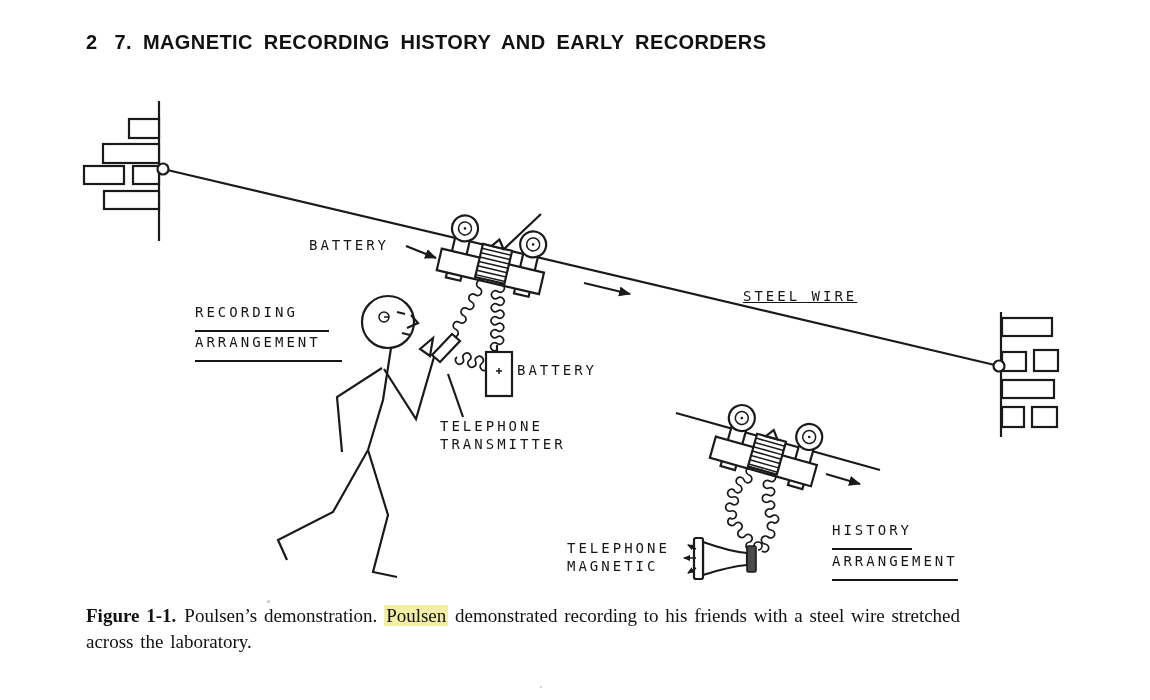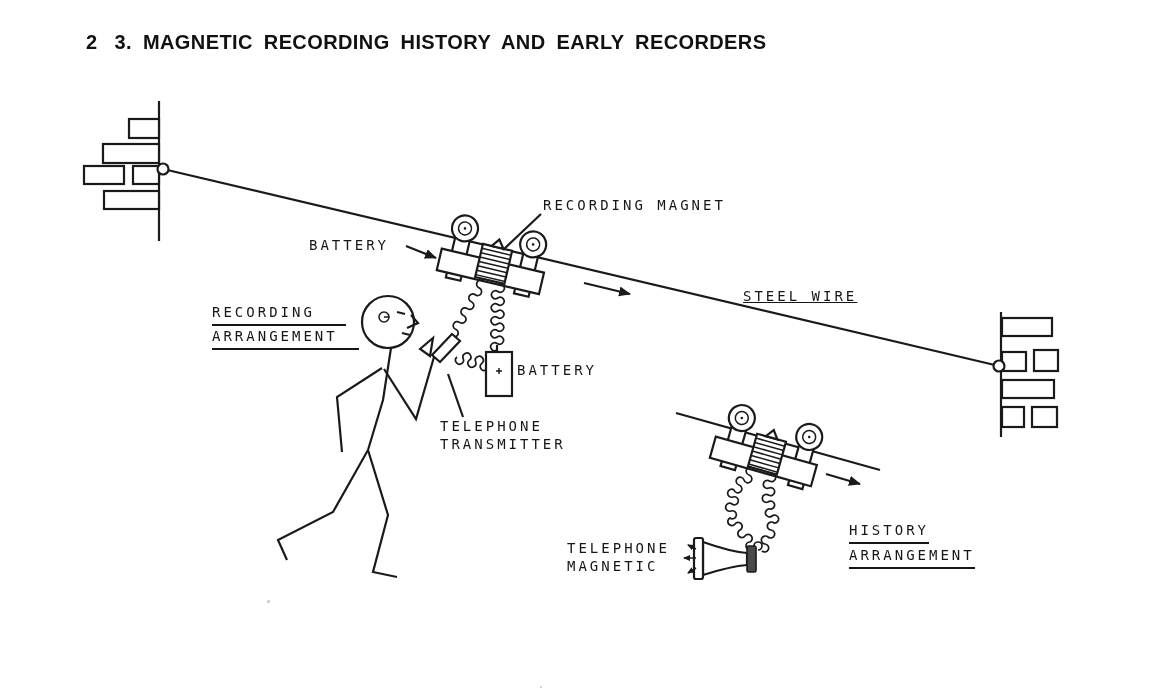--- a/index.html
+++ b/index.html
@@ -4,21 +4,21 @@
 <style>
   html,body{margin:0;padding:0;background:#e9e9e9;}
   .page{position:relative;width:1150px;height:700px;background:#ffffff;overflow:hidden;
         font-family:"Liberation Sans",sans-serif;color:#1a1a1a;}
   
   .header{position:absolute;left:86px;top:31px;display:flex;gap:17px;
           font-size:20px;font-weight:bold;letter-spacing:.4px;word-spacing:5px;color:#111;}
   
   .lbl{position:absolute;font-family:"DejaVu Sans Mono",monospace;font-size:14px;
        letter-spacing:3px;color:#161616;white-space:nowrap;line-height:19px;}
-  .lbl .ul{display:inline-block;border-bottom:2px solid #161616;padding-bottom:1px;margin-left:17px;}
+  .lbl .ul{display:inline-block;border-bottom:2px solid #161616;padding-bottom:7px;}
   
   .caption{position:absolute;left:86px;top:603px;width:884px;margin:0;
            font-family:"Liberation Serif",serif;font-size:19px;line-height:26px;
            word-spacing:2px;color:#111;}
   .caption b{margin-right:8px;}
   .caption mark{padding:0 2px;background:transparent;color:inherit;}
   
   svg{position:absolute;left:0;top:0;}
   .ln{stroke:#1a1a1a;stroke-width:2.2;fill:none;}
   .fw{stroke:#1a1a1a;stroke-width:2.2;fill:#ffffff;}
@@ -27,21 +27,21 @@
   .dot{fill:#1a1a1a;stroke:none;}
   .speck{position:absolute;border-radius:50%;background:#c4c4c4;}
 </style>
 </head>
 <body>
 
 <div class="page">
 
   <div class="header">
     <span>2</span>
-    <span>3. MAGNETIC RECORDING HISTORY AND EARLY RECORDERS</span>
+    <span>7. MAGNETIC RECORDING HISTORY AND EARLY RECORDERS</span>
   </div>
 
   <svg width="1150" height="700" viewBox="0 0 1150 700">
     <defs>
       <marker id="ah" markerUnits="userSpaceOnUse" markerWidth="14" markerHeight="12" refX="11" refY="5" orient="auto">
         <polygon points="0,0 12,5 0,10" fill="#1a1a1a"></polygon>
       </marker>
       <marker id="ah2" markerUnits="userSpaceOnUse" markerWidth="9" markerHeight="8" refX="6" refY="3" orient="auto">
         <polygon points="0,0 7,3 0,6" fill="#1a1a1a"></polygon>
       </marker>
@@ -172,23 +172,20 @@
       </g>
     </g>
 
     <g>
       <line class="ln" x1="406" y1="246" x2="436" y2="258" marker-end="url(#ah)"></line>
       <line class="ln" stroke-width="1.8" x1="541" y1="214" x2="503" y2="250"></line>
       <line class="ln" stroke-width="1.8" x1="448" y1="374" x2="463" y2="417"></line>
     </g>
   </svg>
 
-  <div class="lbl" style="left:543px;top:196px;">
-    <span>RECORDING MAGNET</span>
-  </div>
   <div class="lbl" style="left:309px;top:236px;">
     <span>BATTERY</span>
   </div>
   <div class="lbl" style="left:743px;top:287px;text-decoration:underline;">
     <span>STEEL WIRE</span>
   </div>
   <div class="lbl" style="left:195px;top:302px;line-height:21px;">
     <span class="ul" style="min-width:134px;">RECORDING</span><br>
     <span class="ul" style="min-width:147px;">ARRANGEMENT</span>
   </div>
@@ -201,17 +198,20 @@
   </div>
   <div class="lbl" style="left:567px;top:539px;line-height:18px;">
     <span>TELEPHONE</span><br>
     <span>MAGNETIC</span>
   </div>
   <div class="lbl" style="left:832px;top:519px;line-height:22px;">
     <span class="ul">HISTORY</span><br>
     <span class="ul">ARRANGEMENT</span>
   </div>
 
+  <p class="caption">
+    <b>Figure 1-1.</b><span>Poulsen’s demonstration. </span><mark style="background-color: rgb(242, 239, 164);">Poulsen</mark><span> demonstrated recording to his friends with a steel wire stretched across the laboratory.</span>
+  </p>
 
   <div class="speck" style="left:267px;top:600px;width:3px;height:3px;"></div>
   <div class="speck" style="left:540px;top:686px;width:2px;height:2px;"></div>
 
 </div>
 
 </body></html>

